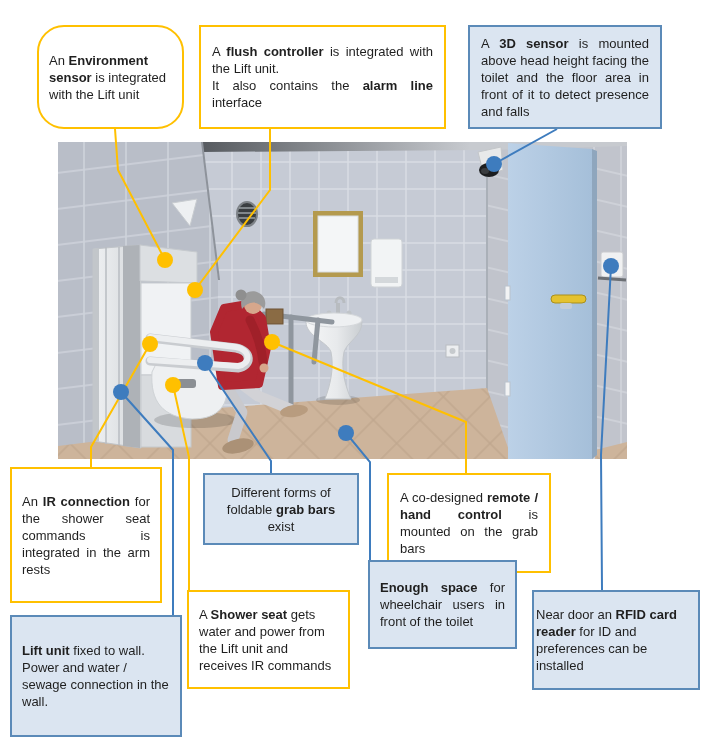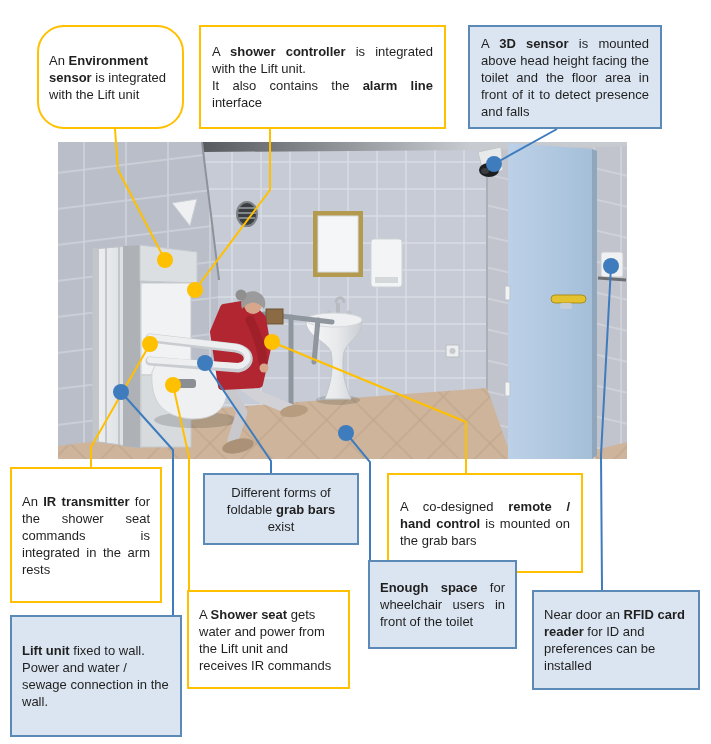--- a/index.html
+++ b/index.html
@@ -192,42 +192,42 @@
     <circle class="db" cx="121" cy="392" r="8"></circle>
     <circle class="db" cx="346" cy="433" r="8"></circle>
     <circle class="db" cx="611" cy="266" r="8"></circle>
   </g>
 </svg>
 
 <div class="callout yellow" style="left:37px;top:25px;width:147px;height:104px;padding:4px 10px;border-radius:27px;">
       <div class="ct">An <b>Environment sensor</b> is integrated with the Lift unit</div>
     </div>
 <div class="callout yellow just" style="left:199px;top:25px;width:247px;height:104px;padding:4px 11px;">
-      <div class="ct">A <b>shower controller</b> is integrated with the Lift unit.<br>It also contains the <b>alarm line</b> interface</div>
+      <div class="ct">A <b>flush controller</b> is integrated with the Lift unit.<br>It also contains the <b>alarm line</b> interface</div>
     </div>
 <div class="callout blue just" style="left:468px;top:25px;width:194px;height:104px;padding:4px 11px;">
       <div class="ct">A <b>3D sensor</b> is mounted above head height facing the toilet and the floor area in front of it to detect presence and falls</div>
     </div>
 
 <div class="callout yellow just" style="left:10px;top:467px;width:152px;height:136px;padding:4px 10px;">
-      <div class="ct">An <b>IR transmitter</b> for the shower seat commands is integrated in the arm rests</div>
+      <div class="ct">An <b>IR connection</b> for the shower seat commands is integrated in the arm rests</div>
     </div>
 <div class="callout blue" style="left:203px;top:473px;width:156px;height:72px;padding:4px 10px;text-align:center;">
       <div class="ct">Different forms of foldable <b>grab bars</b> exist</div>
     </div>
-<div class="callout yellow just" style="left:387px;top:473px;width:196px;height:100px;padding:4px 11px;">
+<div class="callout yellow just" style="left:387px;top:473px;width:164px;height:100px;padding:4px 11px;">
       <div class="ct">A co-designed <b>remote / hand control</b> is mounted on the grab bars</div>
     </div>
 
 <div class="callout blue" style="left:10px;top:615px;width:172px;height:122px;padding:5px 10px;">
       <div class="ct"><b>Lift unit</b> fixed to wall. Power and water / sewage connection in the wall.</div>
     </div>
 <div class="callout yellow" style="left:187px;top:590px;width:163px;height:99px;padding:13px 10px;">
       <div class="ct">A <b>Shower seat</b> gets water and power from the Lift unit and receives IR commands</div>
     </div>
 <div class="callout blue just" style="left:368px;top:560px;width:149px;height:89px;padding:4px 10px;">
       <div class="ct"><b>Enough space</b> for wheelchair users in front of the toilet</div>
     </div>
-<div class="callout blue" style="left:532px;top:590px;width:168px;height:100px;padding:4px 10px;">
+<div class="callout blue" style="left:532px;top:590px;width:168px;height:100px;padding:4px 2px;">
       <div class="ct">Near door an <b>RFID card reader</b> for ID and preferences can be installed</div>
     </div>
 
 </div>
 
 </body></html>

